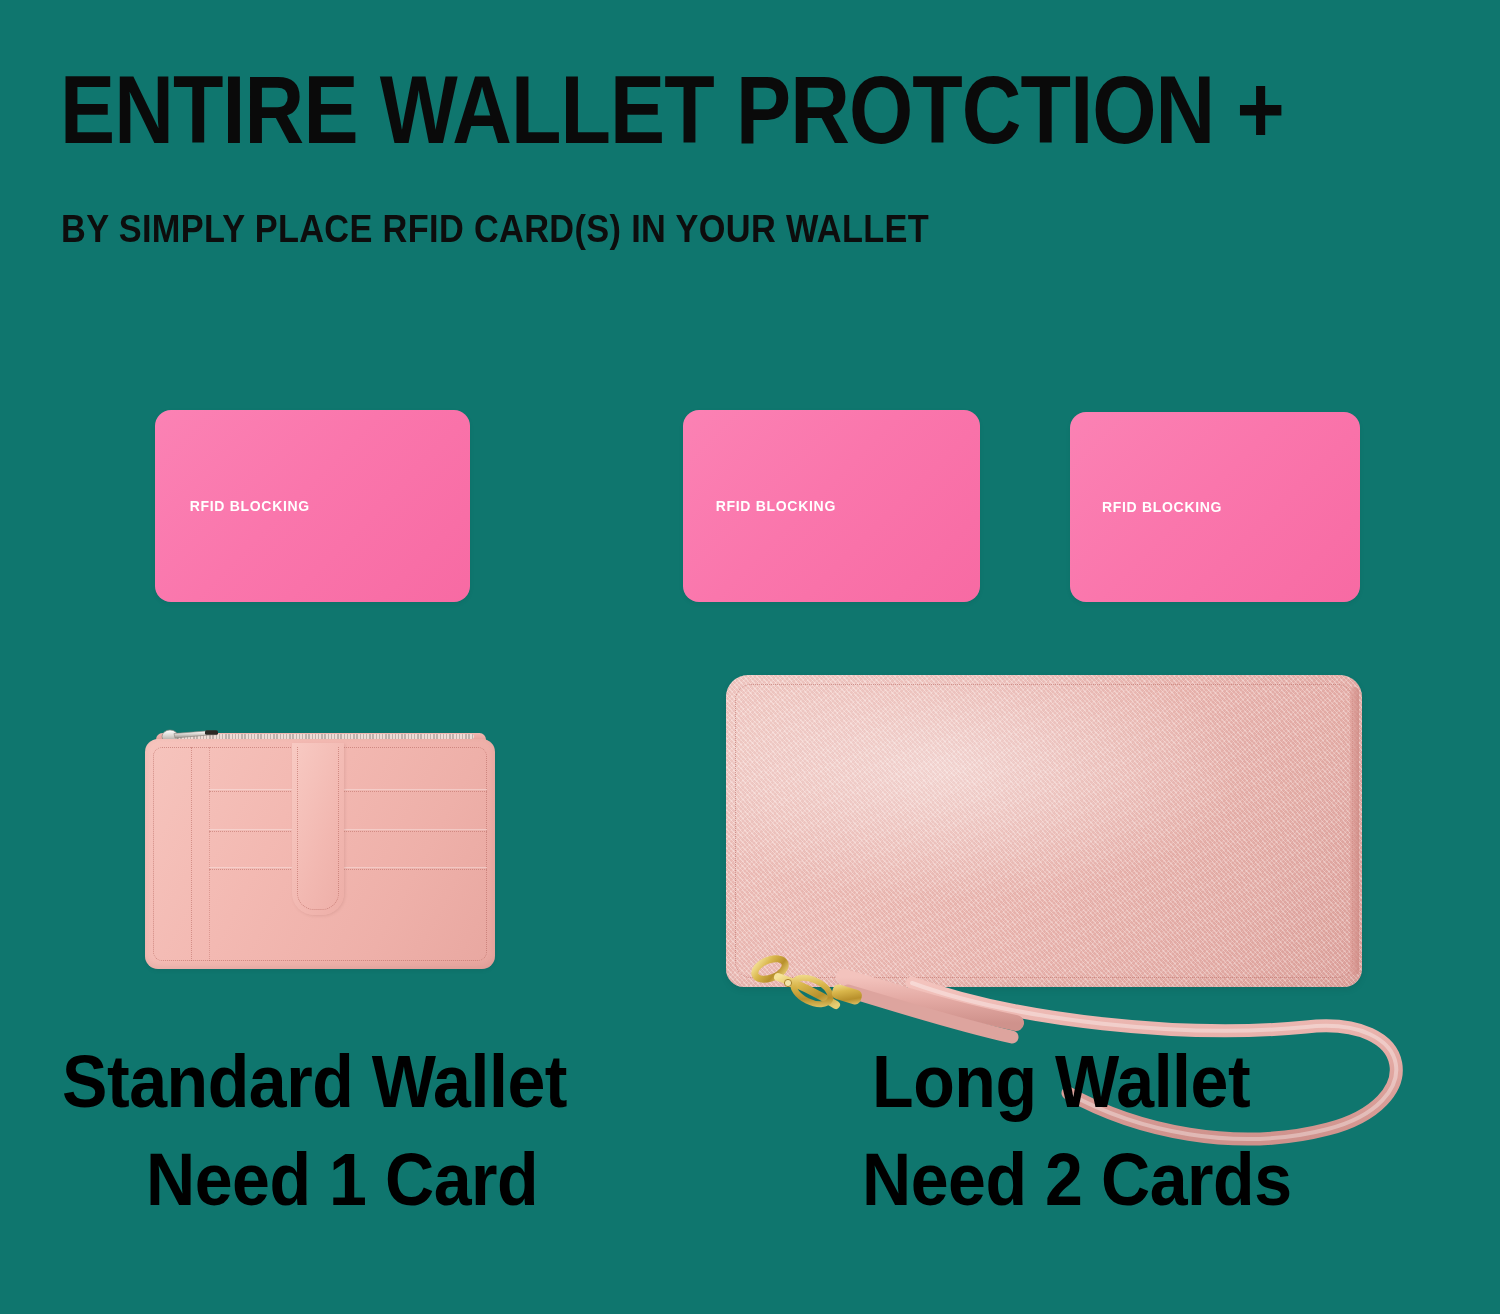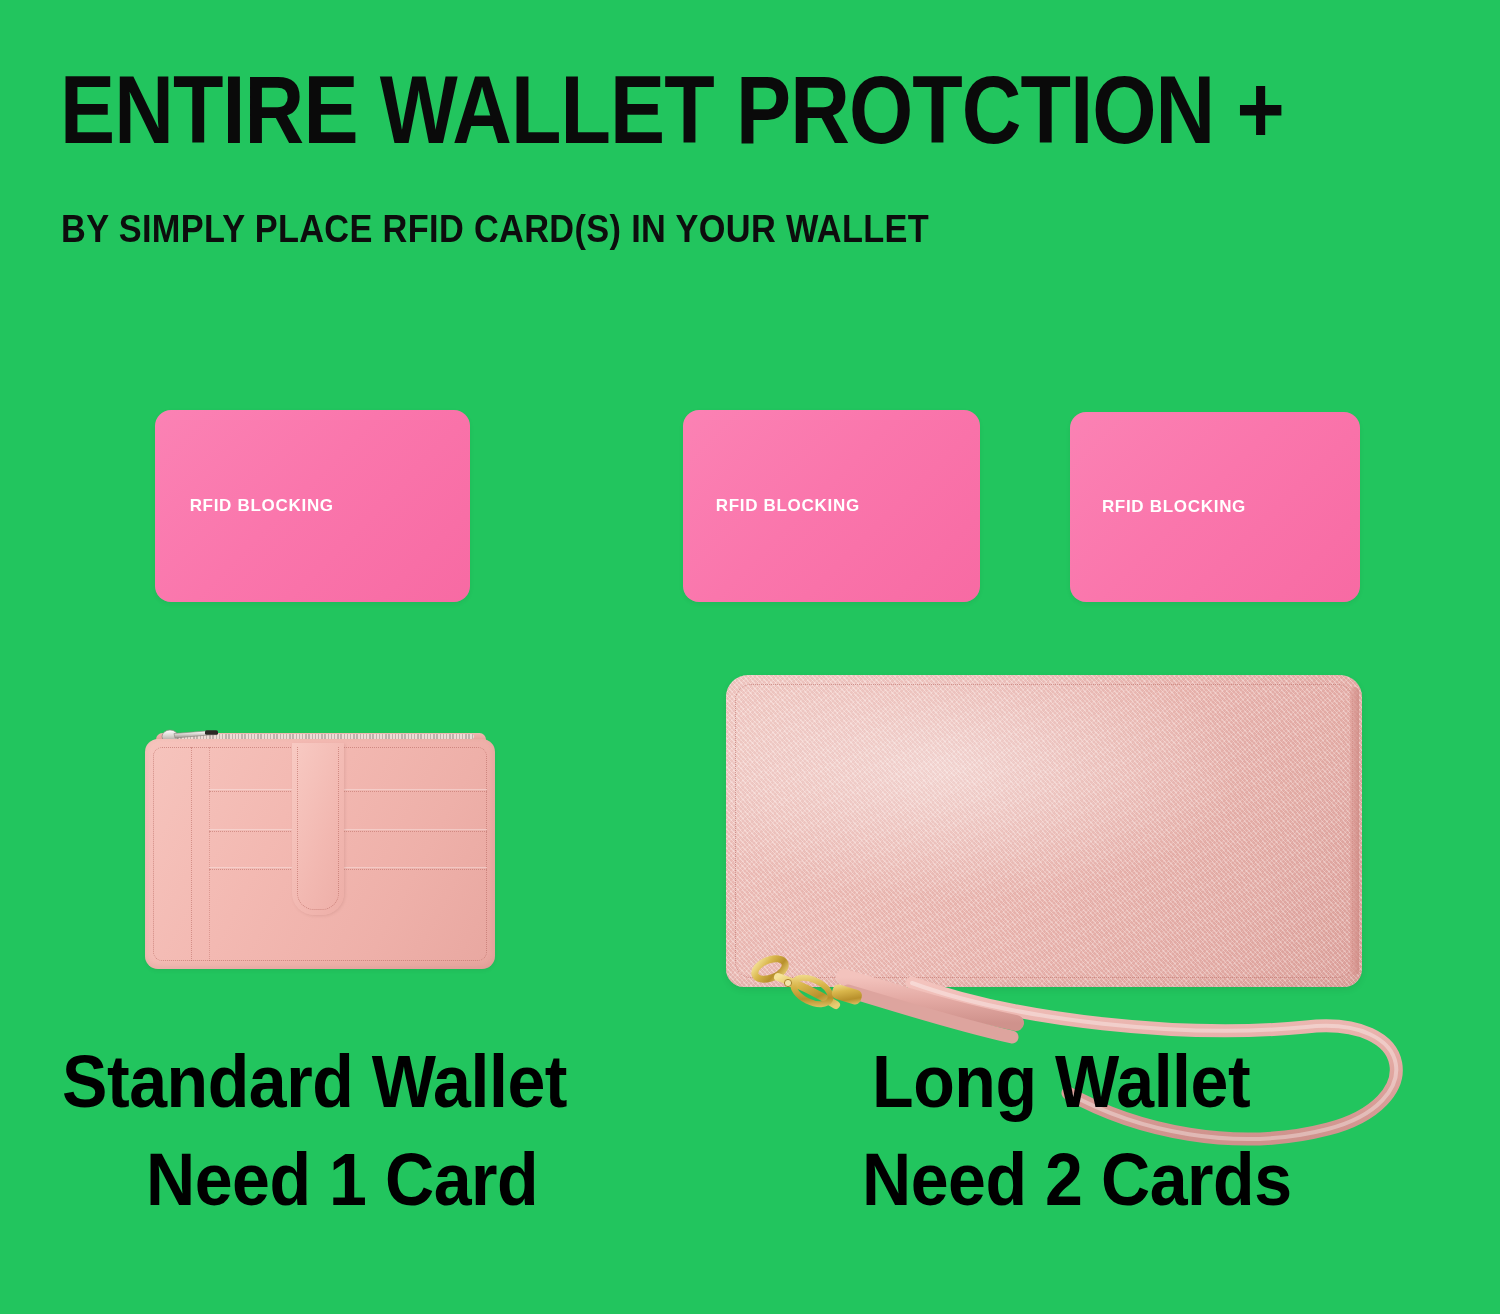--- a/index.html
+++ b/index.html
@@ -10,21 +10,21 @@
   }
   body {
     font-family: "Liberation Sans", sans-serif;
     -webkit-font-smoothing: antialiased;
   }
 
   #page {
     position: relative;
     width: 1500px;
     height: 1314px;
-    background: #22c55e;
+    background: #0f766e;
     overflow: hidden;
     text-align: right;
   }
 
   
   .headline {
     position: absolute;
     left: 60px;
     top: 62px;
     font-family: "Liberation Sans Narrow", "Liberation Sans", sans-serif;
@@ -59,21 +59,21 @@
     box-shadow: 0 2px 5px rgba(0,0,0,0.06);
   }
   .rfid-card .card-label {
     position: absolute;
     left: 11%;
     top: 50%;
     transform: translateY(-50%);
     color: #ffffff;
     font-family: "Liberation Sans", sans-serif;
     font-weight: bold;
-    font-size: 17px;
+    font-size: 14px;
     letter-spacing: 0.7px;
     white-space: nowrap;
   }
 
   
   #card-1 { left: 155px; top: 410px; width: 315px; height: 192px; }
   #card-2 { left: 683px; top: 410px; width: 297px; height: 192px; }
   #card-3 { left: 1070px; top: 412px; width: 290px; height: 190px; }
 
   

